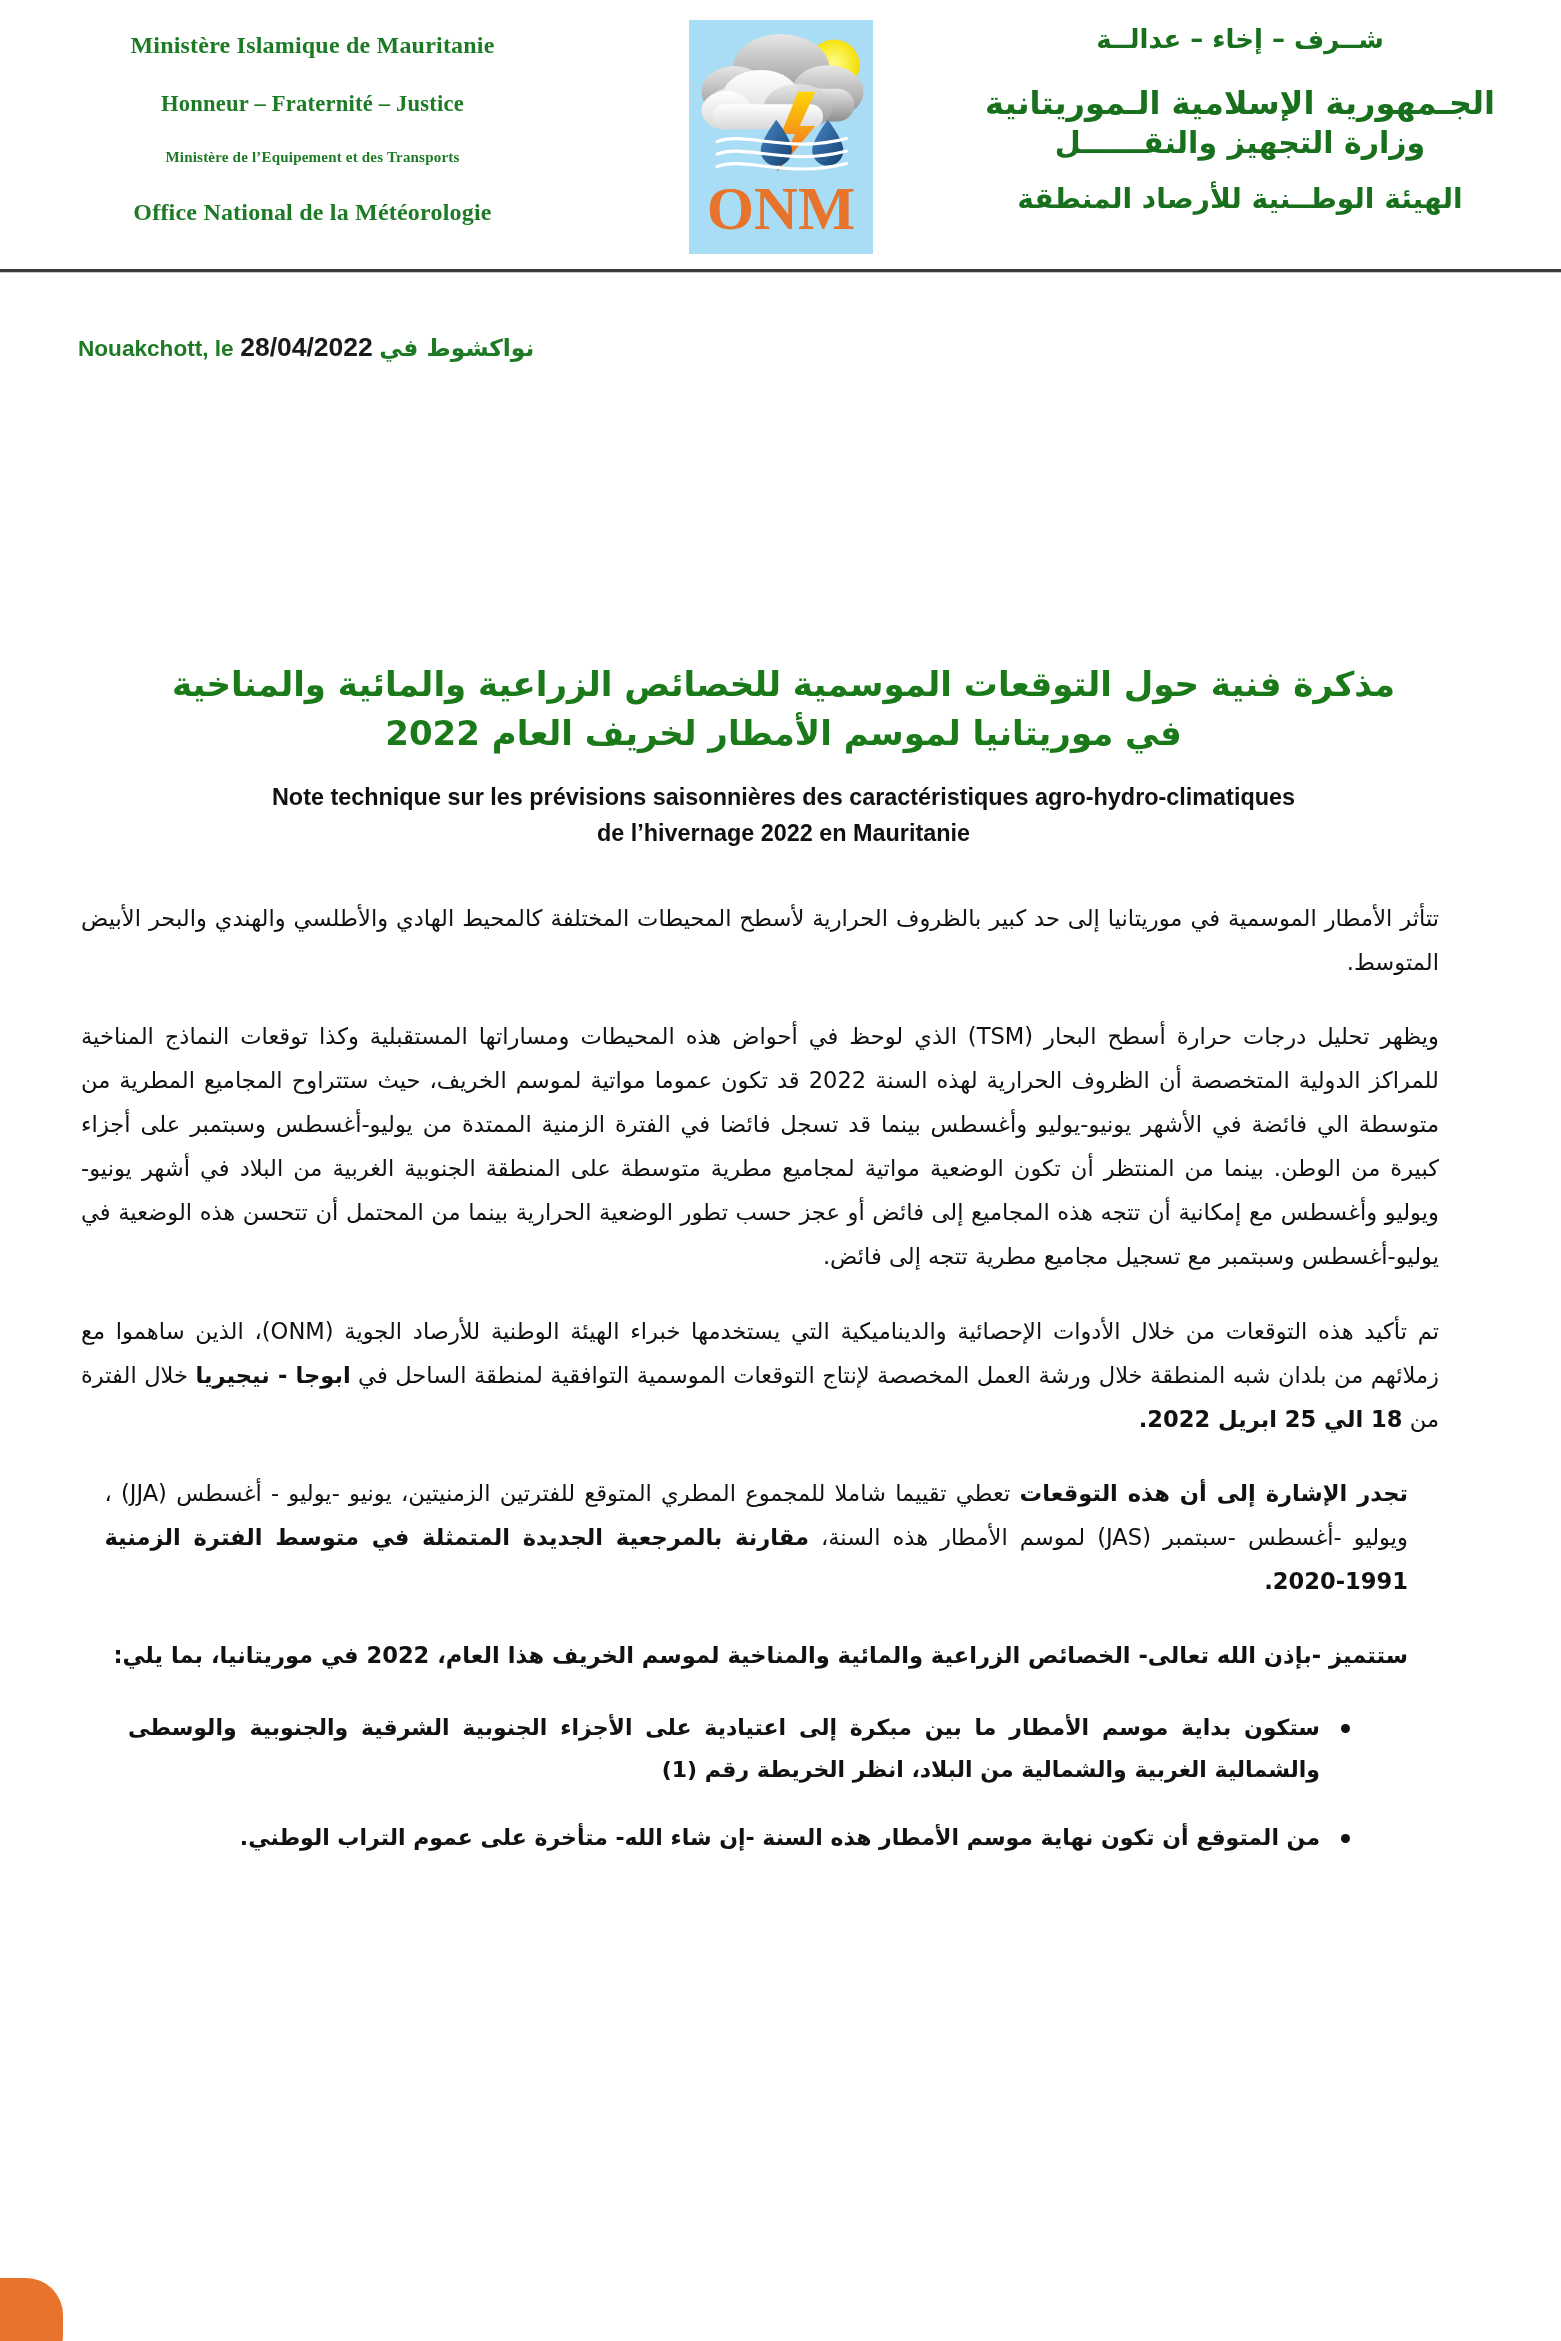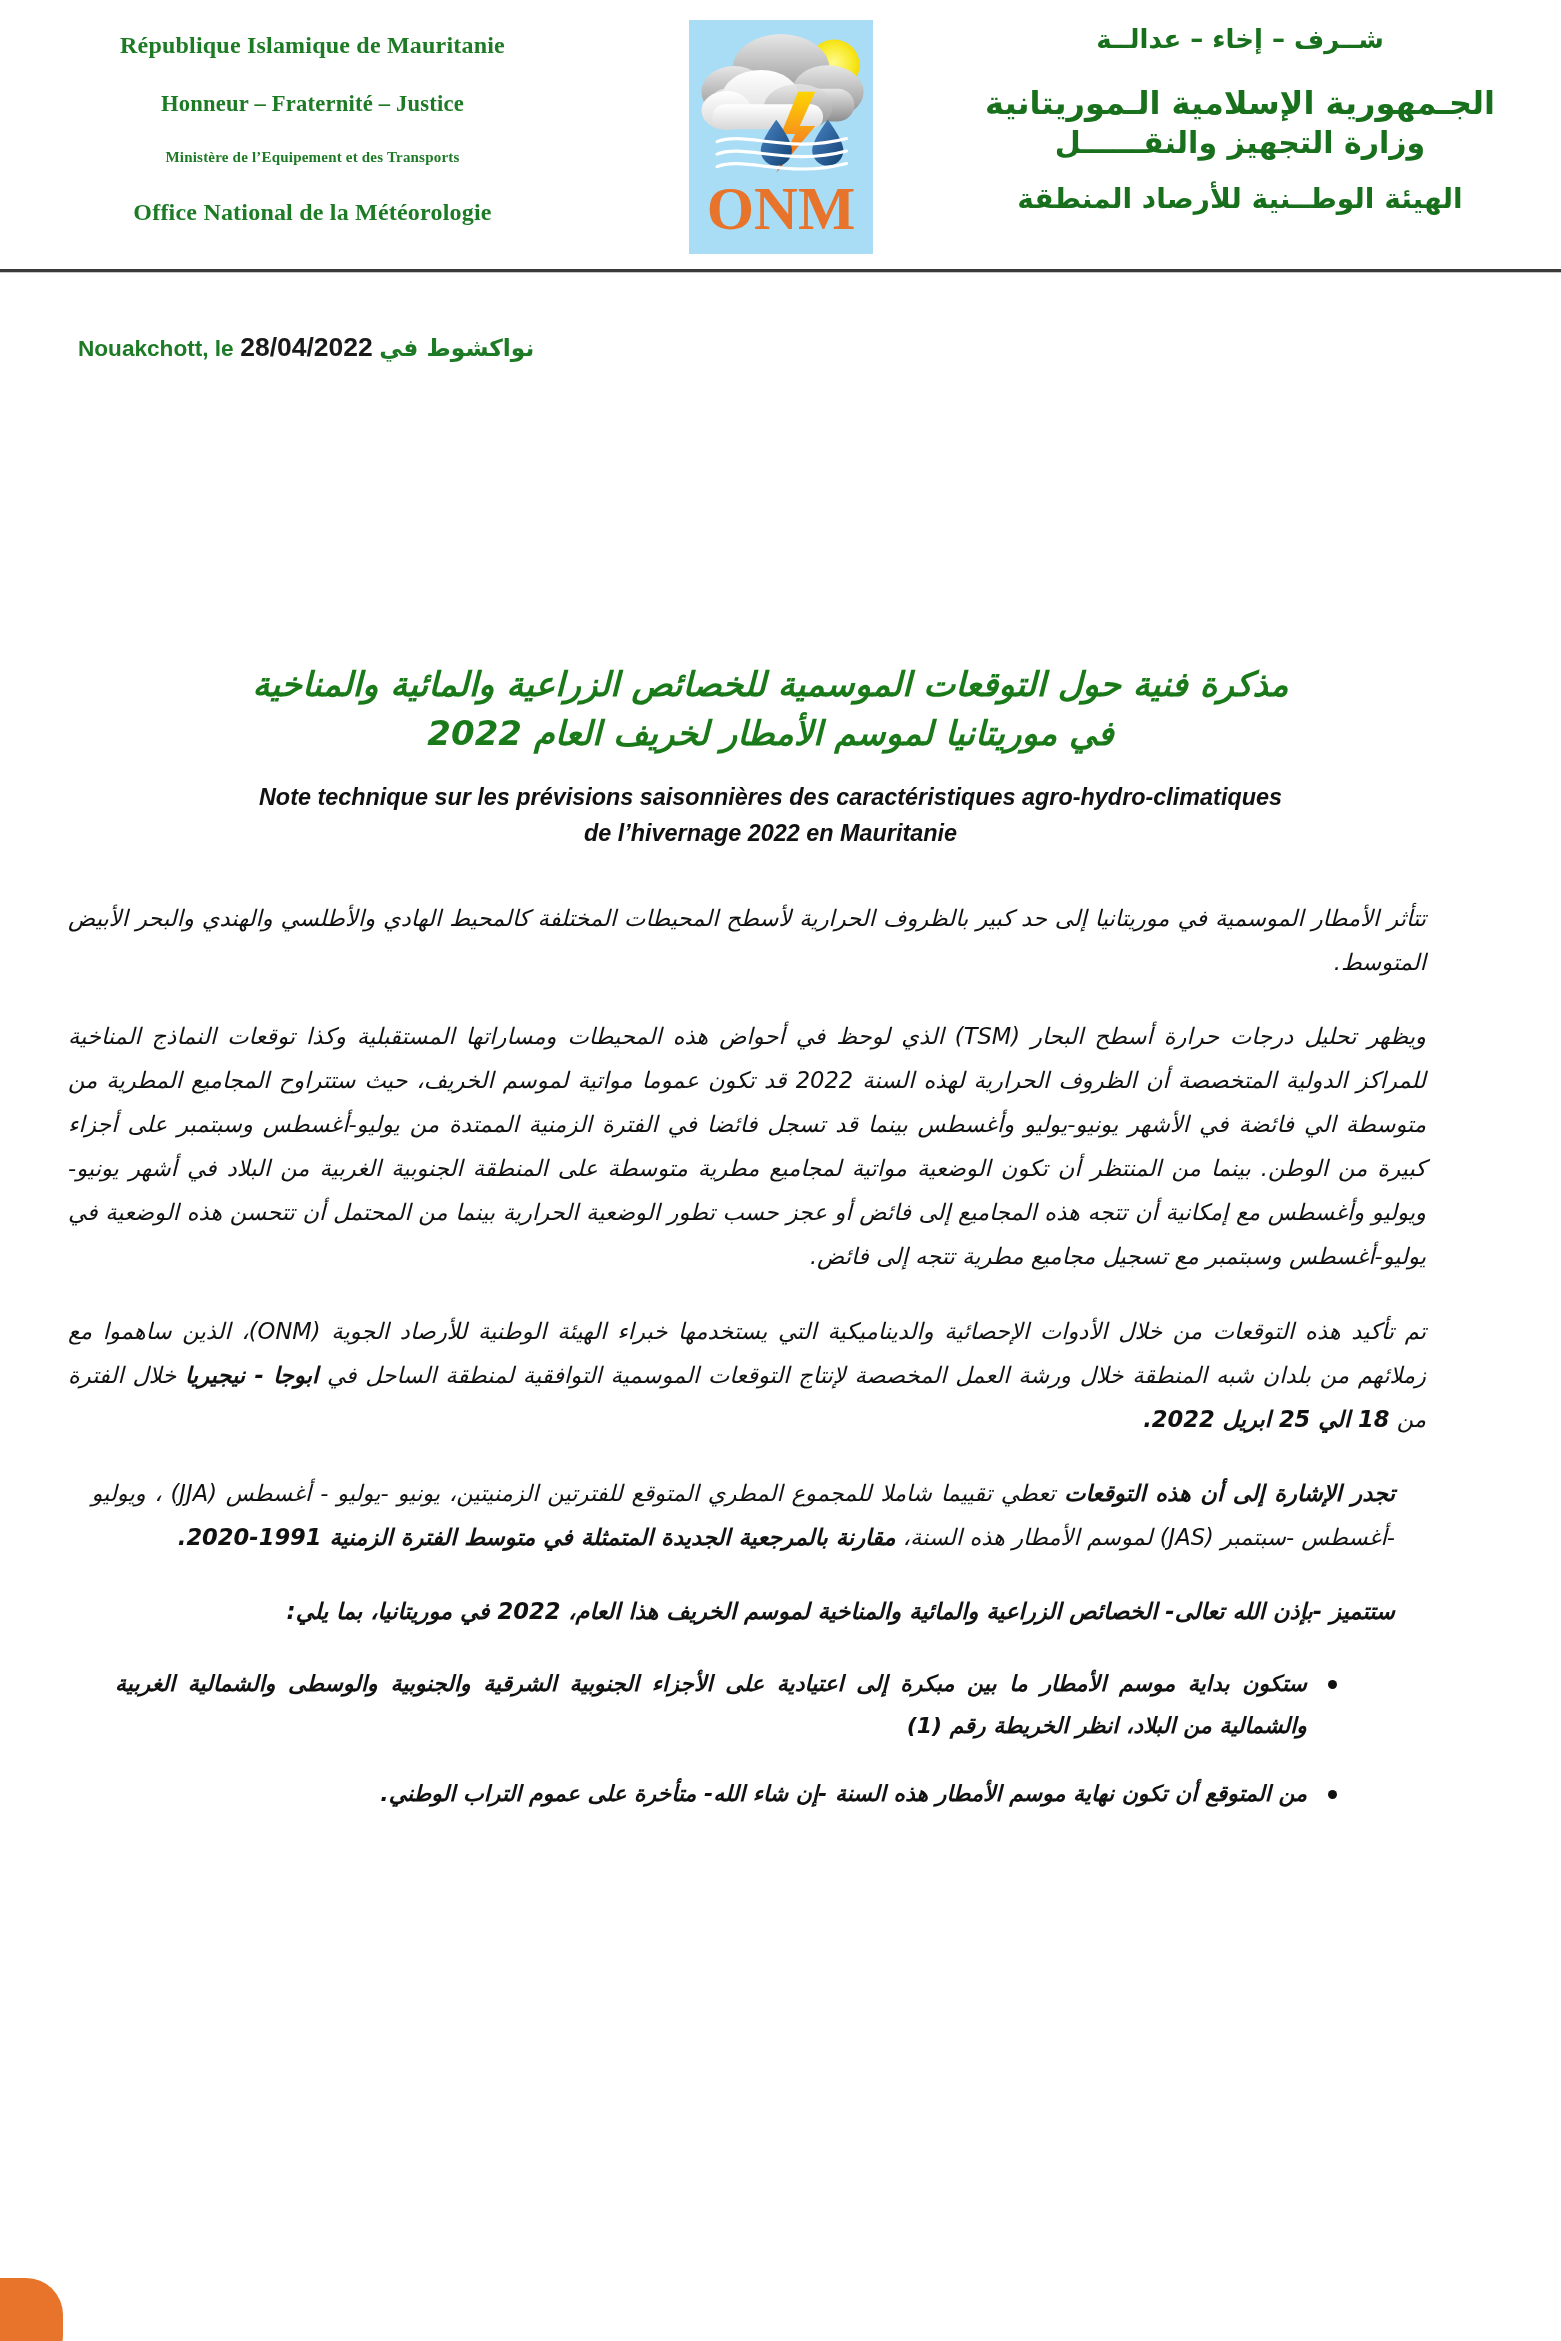--- a/index.html
+++ b/index.html
@@ -114,24 +114,23 @@
     color: #1d7a25;
     font-family: "DejaVu Sans", sans-serif;
     font-size: 23.4px;
     direction: rtl;
     unicode-bidi: embed;
   }
 
   
   .doc-body {
     position: absolute;
-    left: 68px;
+    left: 81px;
     top: 660px;
     width: 1405px;
-    font-style: italic;
   }
 
   .title-ar {
     color: #1a7a1a;
     font-family: "DejaVu Sans", sans-serif;
     font-weight: bold;
     font-size: 34px;
     line-height: 1.45;
     text-align: center;
     direction: rtl;
@@ -214,21 +213,21 @@
     background: #e8732a;
     border-radius: 0 37px 37px 0;
   }
 </style>
 </head>
 <body>
 
 <div class="page-header">
 
   <div class="header-col-fr">
-    <div class="hline l1">République Islamique de Mauritanie</div>
+    <div class="hline l1">Ministère Islamique de Mauritanie</div>
     <div class="hline l2">Honneur – Fraternité – Justice</div>
     <div class="hline l3">Ministère de l’Equipement et des Transports</div>
     <div class="hline l4">Office National de la Météorologie</div>
   </div>
 
   <div class="logo-wrap">
     <div class="logo-box">
       <svg class="logo-svg" viewBox="0 0 236 300" xmlns="http://www.w3.org/2000/svg">
         <defs>
           <linearGradient id="gcloudD" x1="0" y1="0" x2="0" y2="1">

